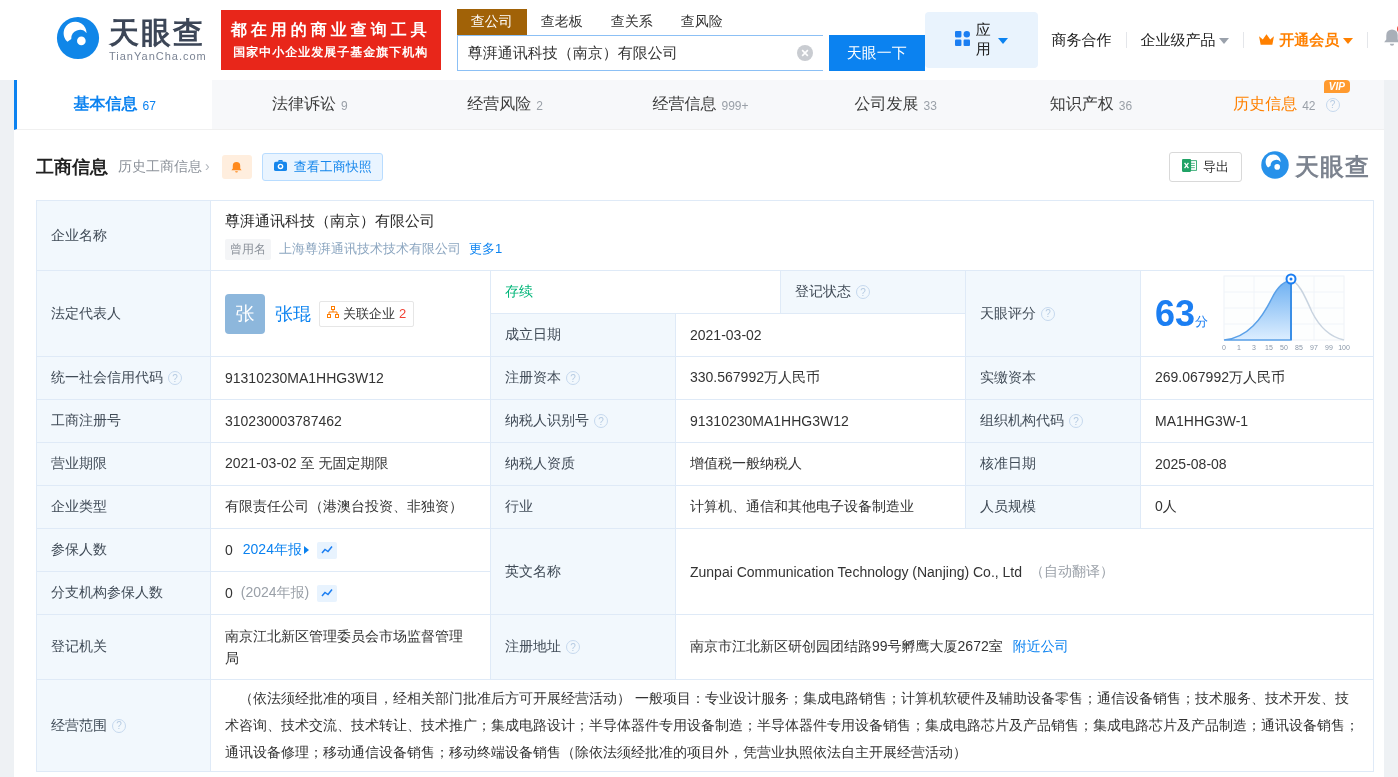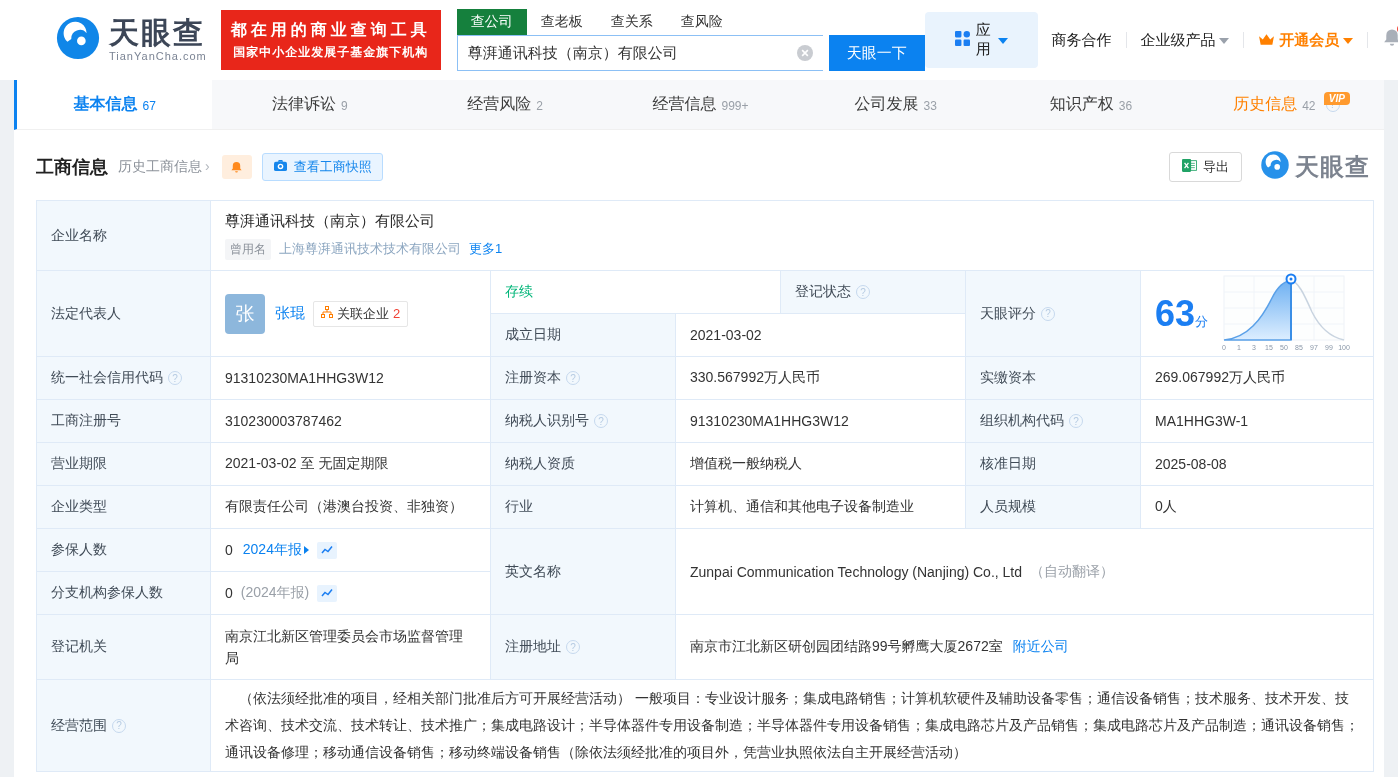--- a/index.html
+++ b/index.html
@@ -11,21 +11,21 @@
   .logo { display:flex; align-items:center; gap:8px; cursor:pointer; }
   .logo-txt .brand { font-size:30px; font-weight:bold; color:#3c4657; letter-spacing:2px; line-height:1; }
   .logo-txt .dom { font-size:11px; color:#7b8494; letter-spacing:1px; margin-top:2px; }
   .slogan { background:#e8261a; color:#fff; margin-left:14px; padding:8px 10px; line-height:1.55; text-align:center; }
   .slogan .l1 { font-size:16px; font-weight:bold; letter-spacing:4px; white-space:nowrap; }
   .slogan .l2 { font-size:12px; font-weight:bold; letter-spacing:1px; white-space:nowrap; }
 
   .searchwrap { margin-left:16px; width:470px; }
   .stabs { display:flex; align-items:flex-end; height:26px; }
   .stab { font-size:14px; color:#333; padding:4px 14px; cursor:pointer; }
-  .stab.active { background:#15803d; color:#fff; }
+  .stab.active { background:#a16207; color:#fff; }
   .srow { display:flex; margin-top:0; }
   .sinput { position:relative; width:366px; }
   .sinput input { width:100%; height:36px; border:1px solid #8cc0f5; border-right:none; padding:0 34px 0 10px;
     font-size:15px; color:#333; outline:none; font-family:inherit; }
   .clear-ic { position:absolute; right:10px; top:10px; width:16px; height:16px; cursor:pointer; }
   .sbtn { width:96px; height:36px; background:#0b82f0; color:#fff; border:none; font-size:15px; cursor:pointer; margin-left:6px; font-family:inherit; }
 
   .hnav { display:flex; align-items:center; margin-left:auto; gap:14px; }
   .apps { display:flex; align-items:center; gap:6px; background:#e9f3fd; border-radius:4px; padding:9px 30px; cursor:pointer; }
   .apps span { font-size:15px; color:#222; }
@@ -40,21 +40,21 @@
   
   .container { width:1370px; margin:0 auto; background:#fff; height:697px; }
 
   
   .tabbar { height:50px; background:#f7f8fa; display:flex; border-left:3px solid #0b82f0; border-bottom:1px solid #f0f0f0; }
   .tab { flex:1; display:flex; align-items:center; justify-content:center; gap:5px; font-size:16px; color:#3c3c3c; cursor:pointer; position:relative; }
   .tab .cnt { font-size:12px; color:#9aa0a8; margin-top:2px; }
   .tab.active { background:#fff; color:#0b82f0; font-weight:bold; }
   .tab.active .cnt { color:#0b82f0; font-weight:normal; }
   .tab.viptab { color:#ff8000; }
-  .vipbadge { position:absolute; top:12px; right:34px; background:#ff9a2e; color:#fff; font-size:10px; font-weight:bold;
+  .vipbadge { position:absolute; top:0; right:34px; background:#ff9a2e; color:#fff; font-size:10px; font-weight:bold;
     padding:1px 5px; border-radius:4px 4px 4px 0; font-style:italic; }
 
   
   .sechdr { display:flex; align-items:center; padding:20px 14px 14px 22px; }
   .sectitle { font-size:18px; font-weight:bold; color:#222; }
   .histlink { font-size:14px; color:#8d939b; margin-left:10px; cursor:pointer; }
   .histlink::after { content:"›"; margin-left:3px; color:#b3b8be; }
   .bellbtn { margin-left:12px; width:30px; height:24px; background:#ffeede; border-radius:3px;
     display:flex; align-items:center; justify-content:center; cursor:pointer; }
   .snapbtn { margin-left:10px; display:flex; align-items:center; gap:6px; background:#e9f4ff; border:1px solid #b8dcff;
@@ -86,21 +86,21 @@
 
   .cname-block { display:flex; flex-direction:column; gap:8px; padding:12px 0; justify-content:center; }
   .cname { font-size:15px; color:#2a2a2a; }
   .formerline { display:flex; align-items:center; gap:8px; font-size:13px; }
   .fbadge { background:#f4f5f7; color:#8a9099; padding:2px 5px; border-radius:2px; font-size:12px; }
   .fname { color:#8ca6c0; cursor:pointer; }
   .morelink { color:#0b82f0; cursor:pointer; }
 
   .avatar { width:40px; height:40px; border-radius:4px; background:#8db7dc; color:#fff; font-size:19px;
     display:flex; align-items:center; justify-content:center; cursor:pointer; flex:none; }
-  .repname { color:#0b82f0; font-size:15px; cursor:pointer; margin-left:10px; }
+  .repname { color:#0b82f0; font-size:18px; cursor:pointer; margin-left:10px; }
   .relbadge { margin-left:8px; display:inline-flex; align-items:center; gap:4px; border:1px solid #e6e6e6; border-radius:2px;
     padding:3px 7px; font-size:13px; cursor:pointer; background:#fff; }
   .relnum { color:#f04134; }
 
   .green { color:#00b578; }
   .scorecell { display:flex; align-items:center; gap:10px; padding:0 8px 0 14px; }
   .scorenum { color:#1b7ef2; font-size:36px; font-weight:bold; line-height:1; }
   .scoreunit { color:#1b7ef2; font-size:13px; }
 
   .linkblue { color:#0b82f0; cursor:pointer; }

